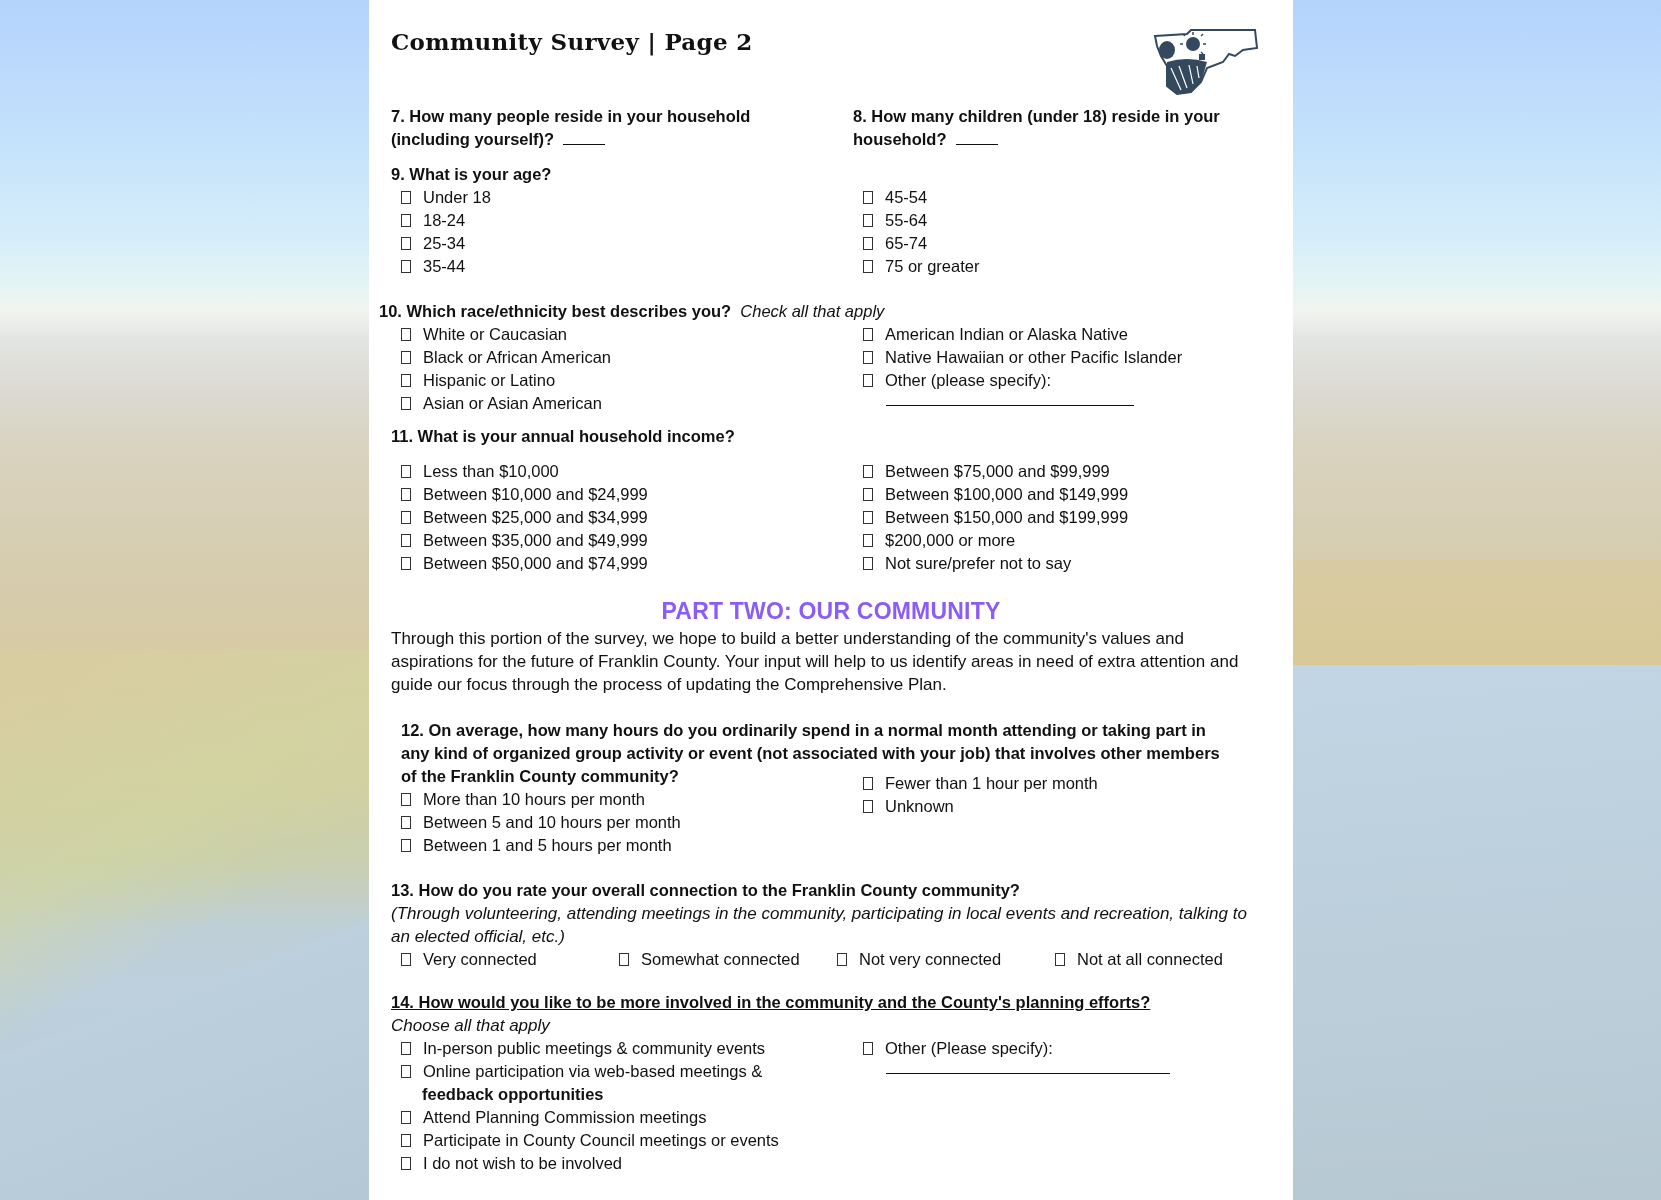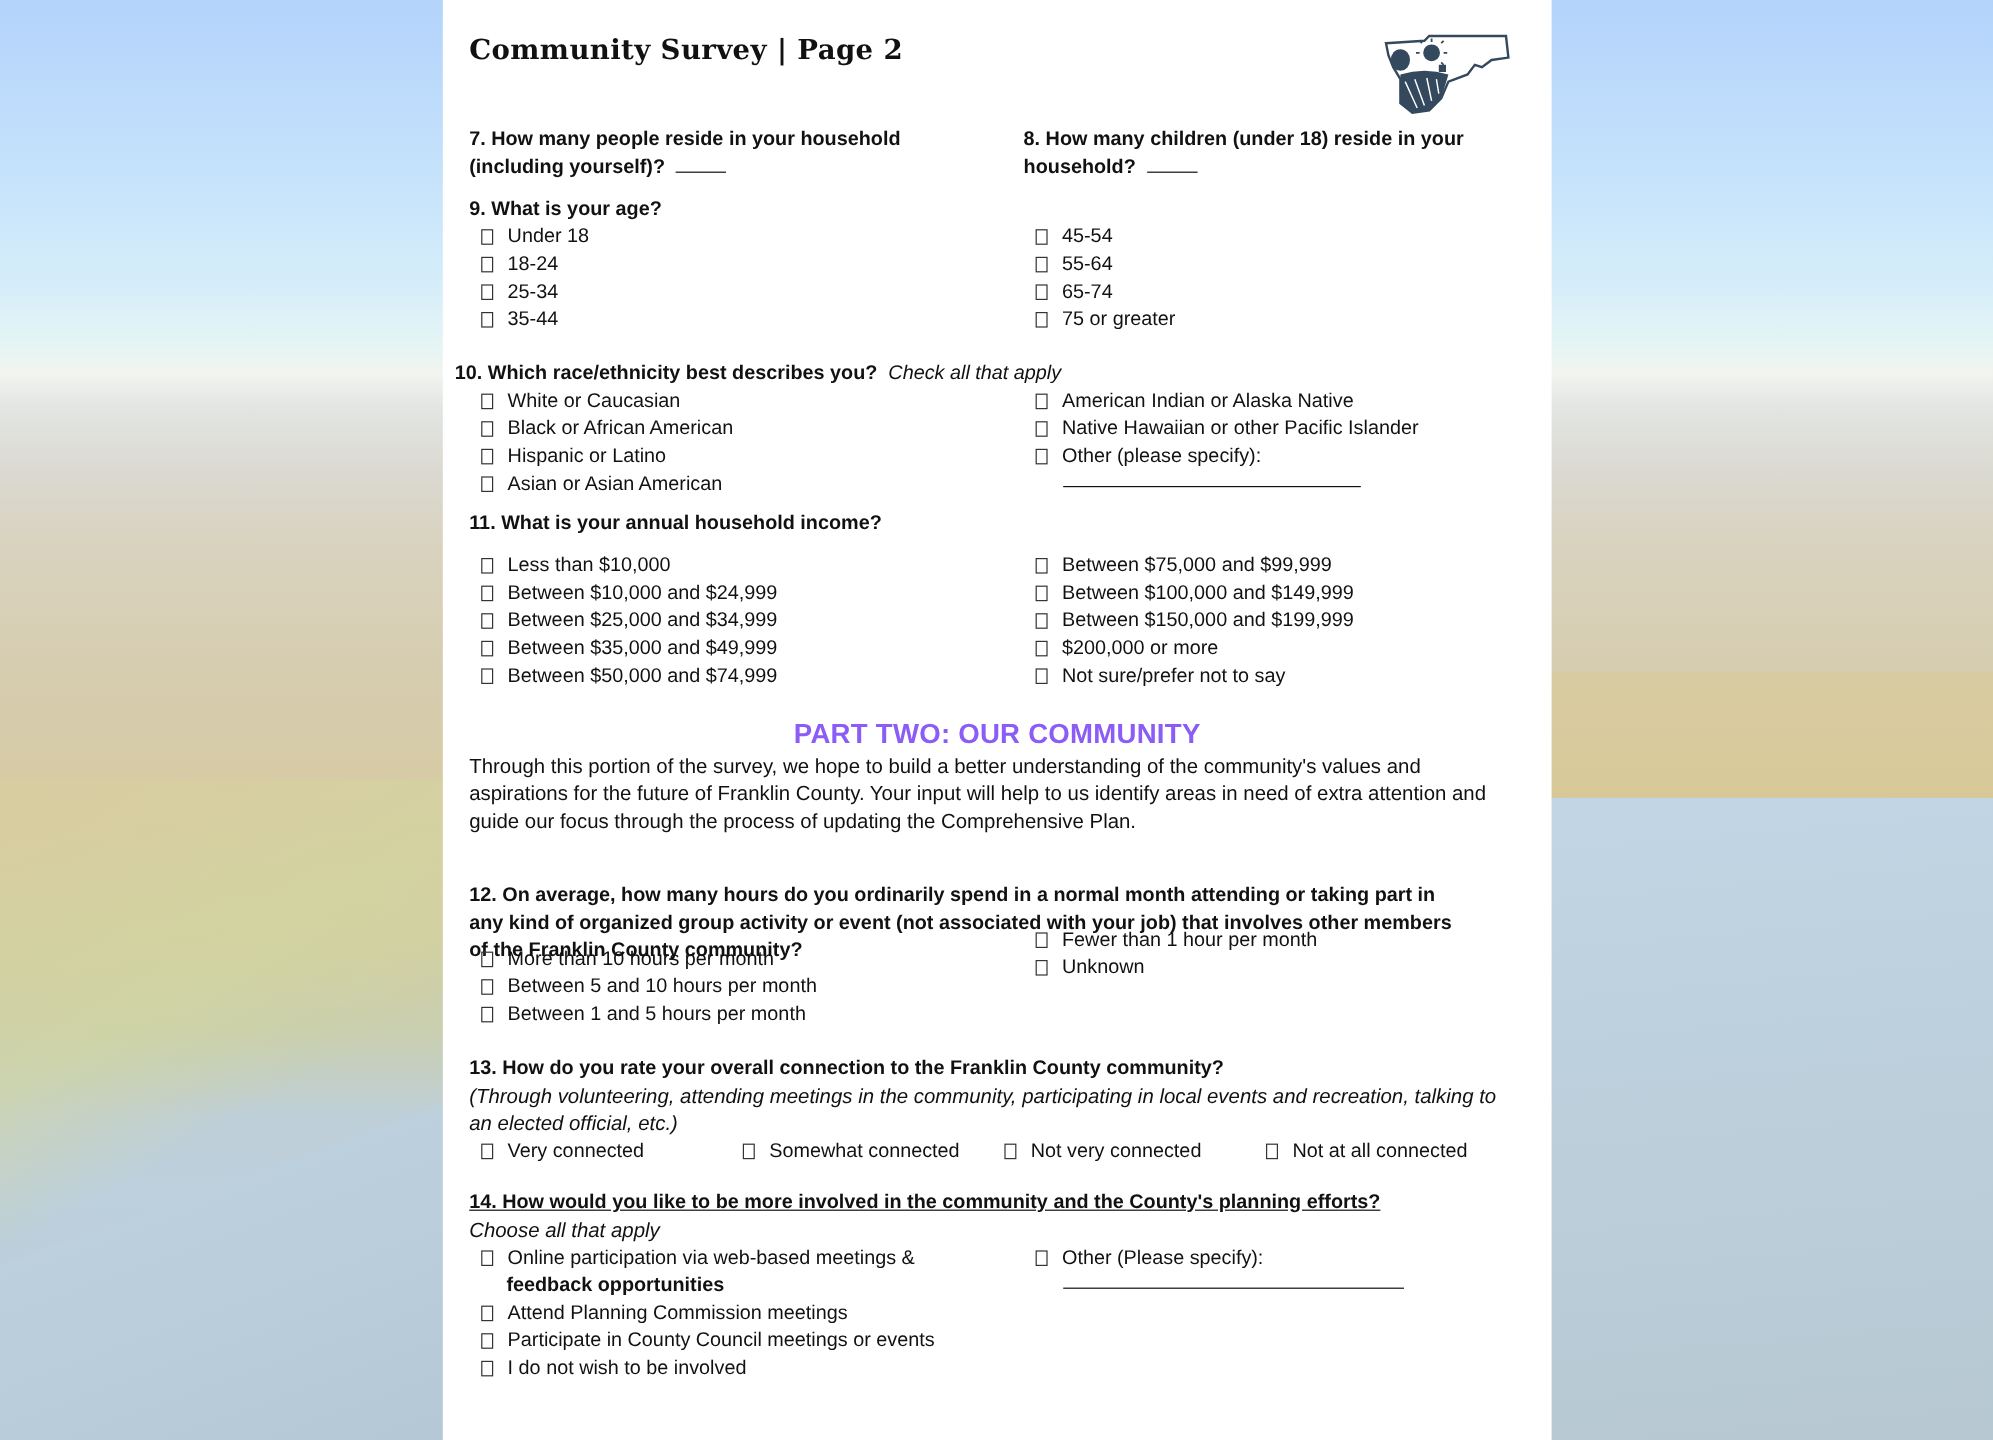--- a/index.html
+++ b/index.html
@@ -245,21 +245,21 @@
       </div>
   </div>
 
   <div class="part-title">PART TWO: OUR COMMUNITY</div>
   <div class="abs para" style="left:22px; top:627px; width:890px;">
     <div>Through this portion of the survey, we hope to build a better understanding of the community's values and</div>
     <div>aspirations for the future of Franklin County. Your input will help to us identify areas in need of extra attention and</div>
     <div>guide our focus through the process of updating the Comprehensive Plan.</div>
   </div>
 
-  <div class="abs q" style="left:22px; top:719px; width:890px;margin-top:16px;">
+  <div class="abs q" style="left:32px; top:719px; width:890px;">
     <div>12. On average, how many hours do you ordinarily spend in a normal month attending or taking part in</div>
     <div>any kind of organized group activity or event (not associated with your job) that involves other members</div>
     <div>of the Franklin County community?</div>
   </div>
   <div class="abs" style="left:22px; top:788px;">
     <div class="opt">
         <span class="box"></span>
         <span>More than 10 hours per month</span>
       </div>
     <div class="opt">
@@ -304,20 +304,24 @@
         <span class="box"></span>
         <span>Not at all connected</span>
       </div>
   </div>
 
   <div class="abs q" style="left:22px; top:991px;text-decoration:underline;">14. How would you like to be more involved in the community and the County's planning efforts?</div>
   <div class="abs para it" style="left:22px; top:1014px;">Choose all that apply</div>
   <div class="abs" style="left:22px; top:1037px;">
     <div class="opt">
         <span class="box"></span>
+        <span>In-person public meetings &amp; community events</span>
+      </div>
+    <div class="opt">
+        <span class="box"></span>
         <span>Online participation via web-based meetings &amp;</span>
       </div>
     <div class="opt cont">feedback opportunities</div>
     <div class="opt">
         <span class="box"></span>
         <span>Attend Planning Commission meetings</span>
       </div>
     <div class="opt">
         <span class="box"></span>
         <span>Participate in County Council meetings or events</span>

